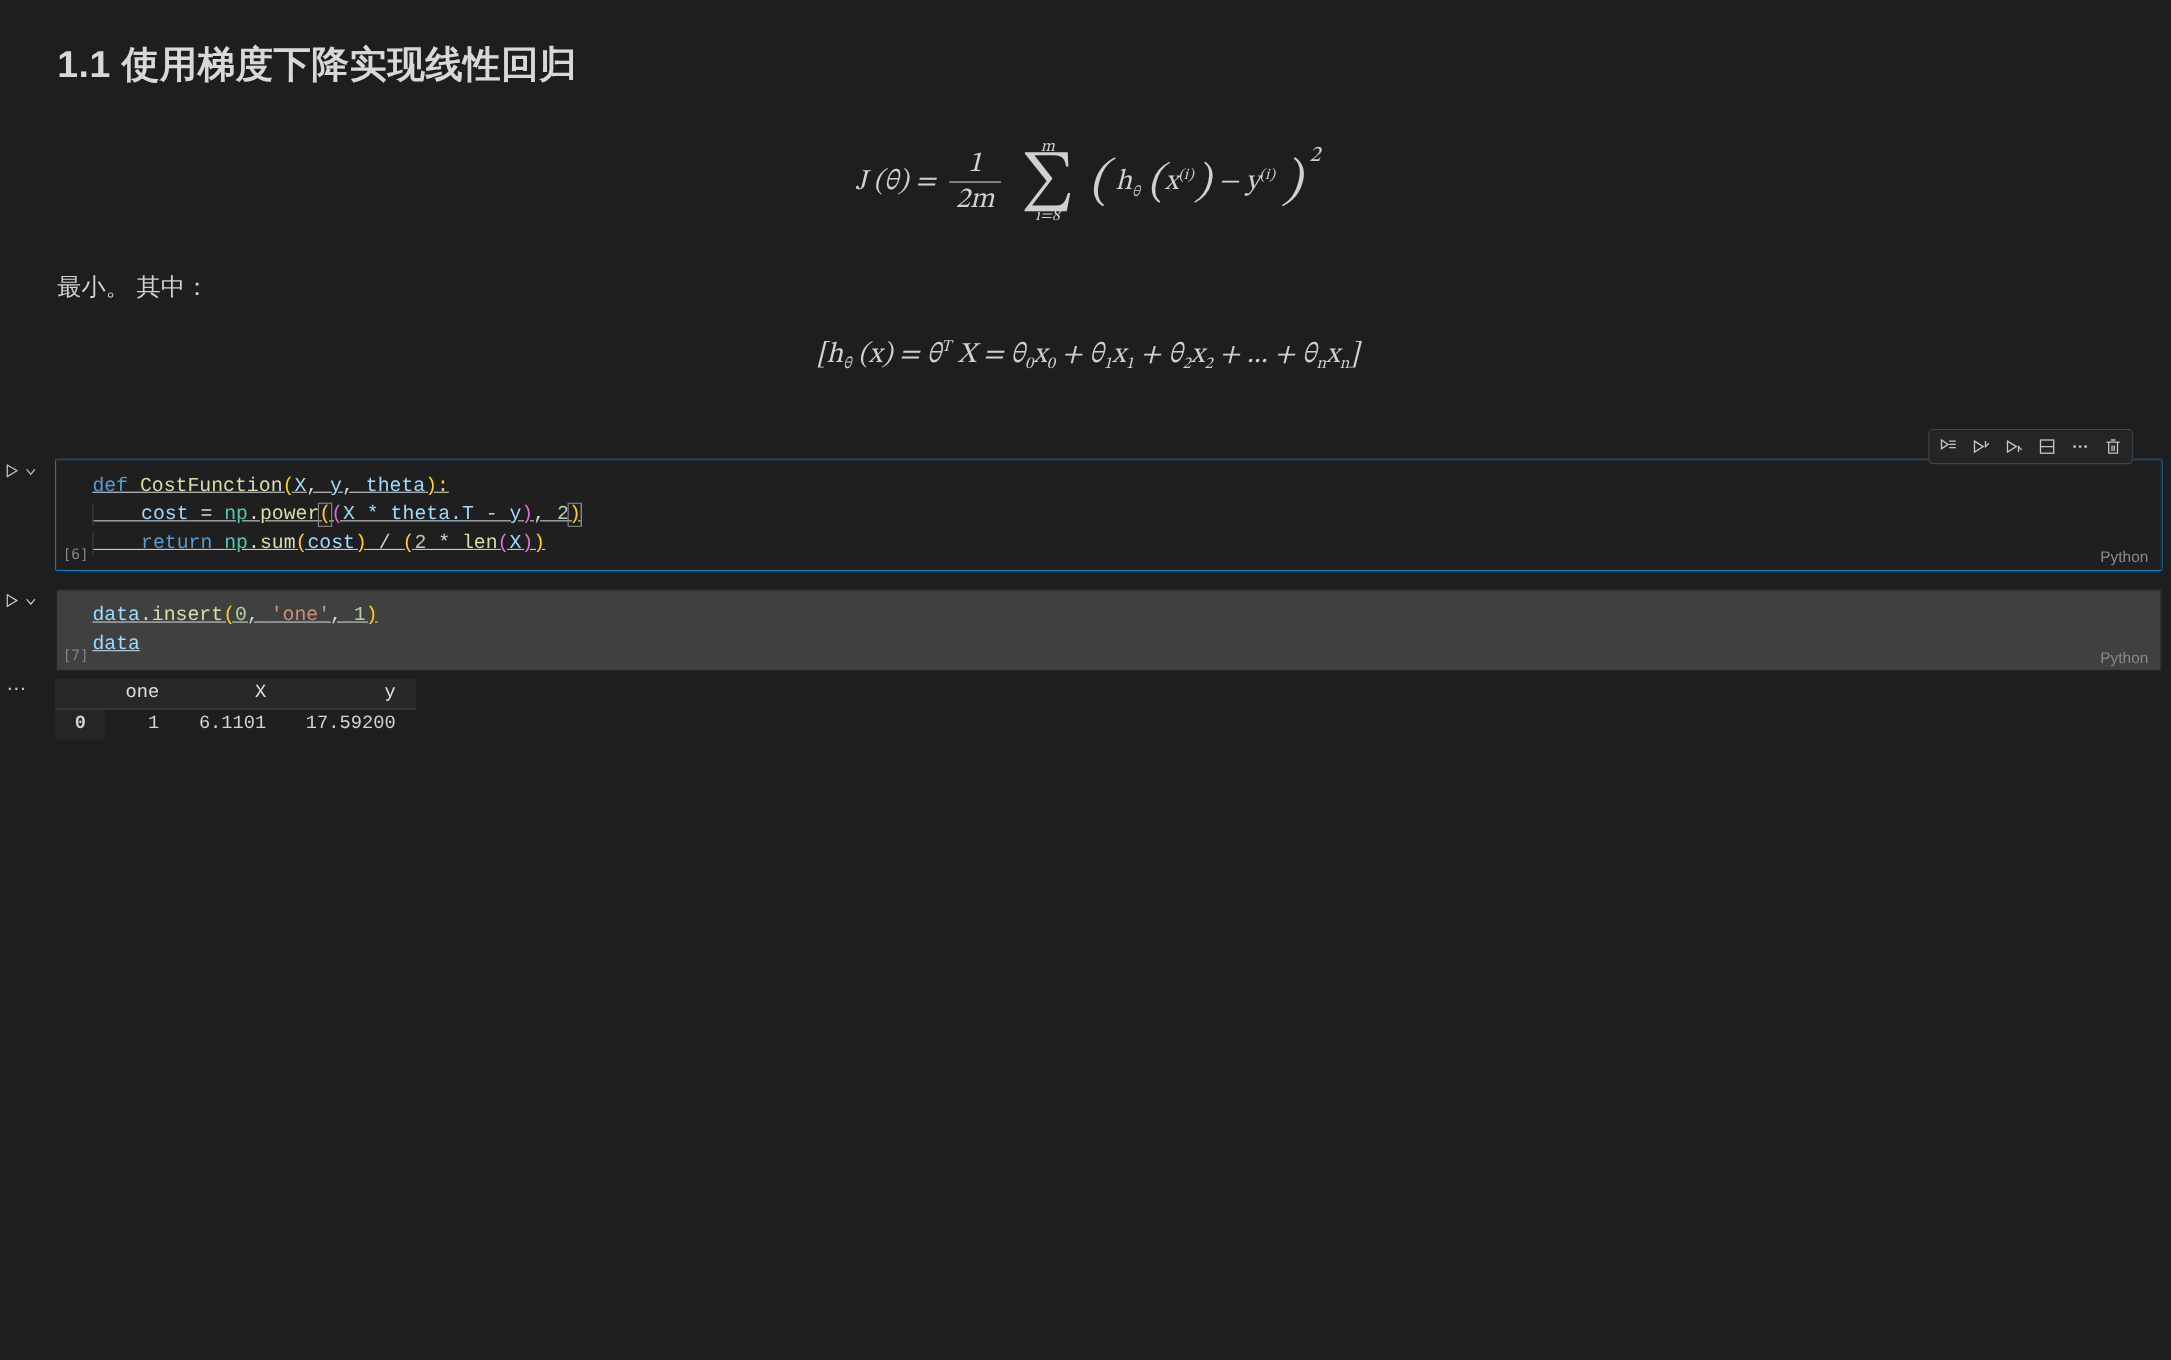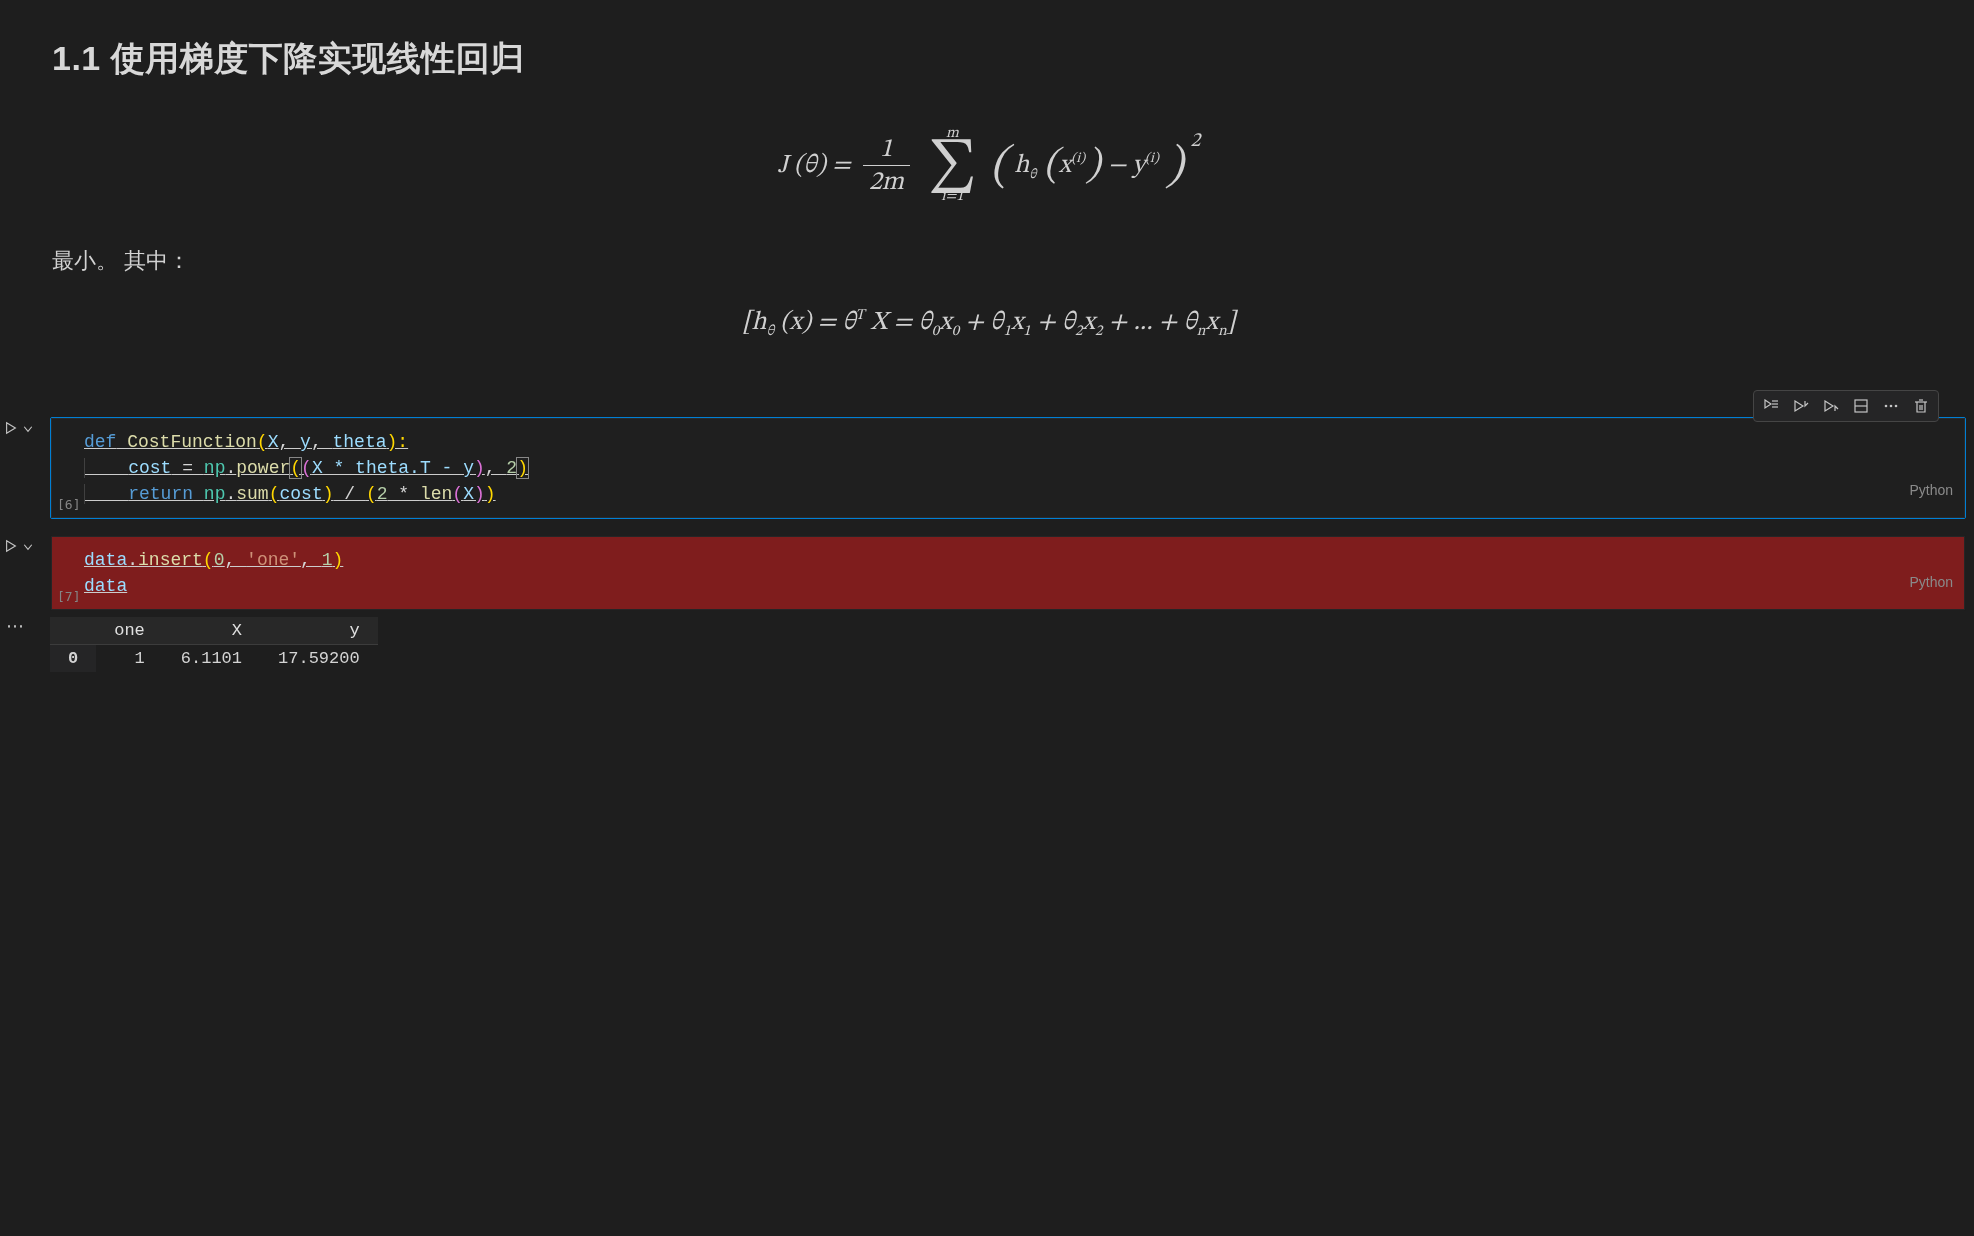--- a/index.html
+++ b/index.html
@@ -99,21 +99,21 @@
     color: #c5c5c5; cursor: pointer;
   }
   .cell-toolbar svg { width: 16px; height: 16px; }
 
   .code-editor {
     background: #1f1f1f;
     padding: 10px 16px 10px 32px;
     border: 1px solid #2a2a2a;
   }
   .code-cell.focused .code-editor { background: #1f1f1f; }
-  .code-cell:not(.focused) .code-editor { background: #7f1d1d; border-color: #252526; }
+  .code-cell:not(.focused) .code-editor { background: #404040; border-color: #252526; }
 
   pre.code {
     font-family: Consolas, "Courier New", monospace;
     font-size: 18px;
     line-height: 1.45;
     color: #d4d4d4;
     white-space: pre;
   }
   pre.code .indent-guide { border-left: 1px solid #404040; }
   .tok-k { color: #569cd6; }           
@@ -121,21 +121,21 @@
   .tok-p { color: #9cdcfe; }
   .tok-mod { color: #4ec9b0; }         
   .tok-num { color: #b5cea8; }
   .tok-str { color: #ce9178; }
   .tok-br { color: #da70d6; }         
   .tok-br3 { color: #ffd700; }         
   .tok-cursor { border-right: 1px solid #aeafad; }
   .matched { outline: 1px solid #888; }
 
   .cell-language {
-    position: absolute; right: 12px; bottom: 20px;
+    position: absolute; right: 12px; bottom: 4px;
     font-size: 14px; color: #8a8a8a;
   }
 
   
   .output-wrap { position: relative; padding-left: 50px; margin-top: 6px; }
   .out-ellipsis {
     position: absolute; left: 6px; top: -2px;
     color: #c5c5c5; font-size: 18px; user-select: none;
   }
   table.df {
@@ -169,21 +169,21 @@
 
     <div class="math-block">
       <span>J (θ) =</span>
       <span class="mfrac">
         <span class="num">1</span>
         <span class="den">2m</span>
       </span>
       <span class="msum">
         <span class="top">m</span>
         <span class="sig">∑</span>
-        <span class="bot">i=1</span>
+        <span class="bot">i=8</span>
       </span>
       <span class="mparen">(</span>
       <span>
         <span>h</span><span class="msub0">θ</span>
         <span class="mparen" style="font-size:40px">(</span><span>x</span><span class="msup">(i)</span><span class="mparen" style="font-size:40px">)</span>
         <span> − </span>
         <span>y</span><span class="msup">(i)</span>
       </span>
       <span class="mparen">)</span>
       <span class="msupexp">2</span>

